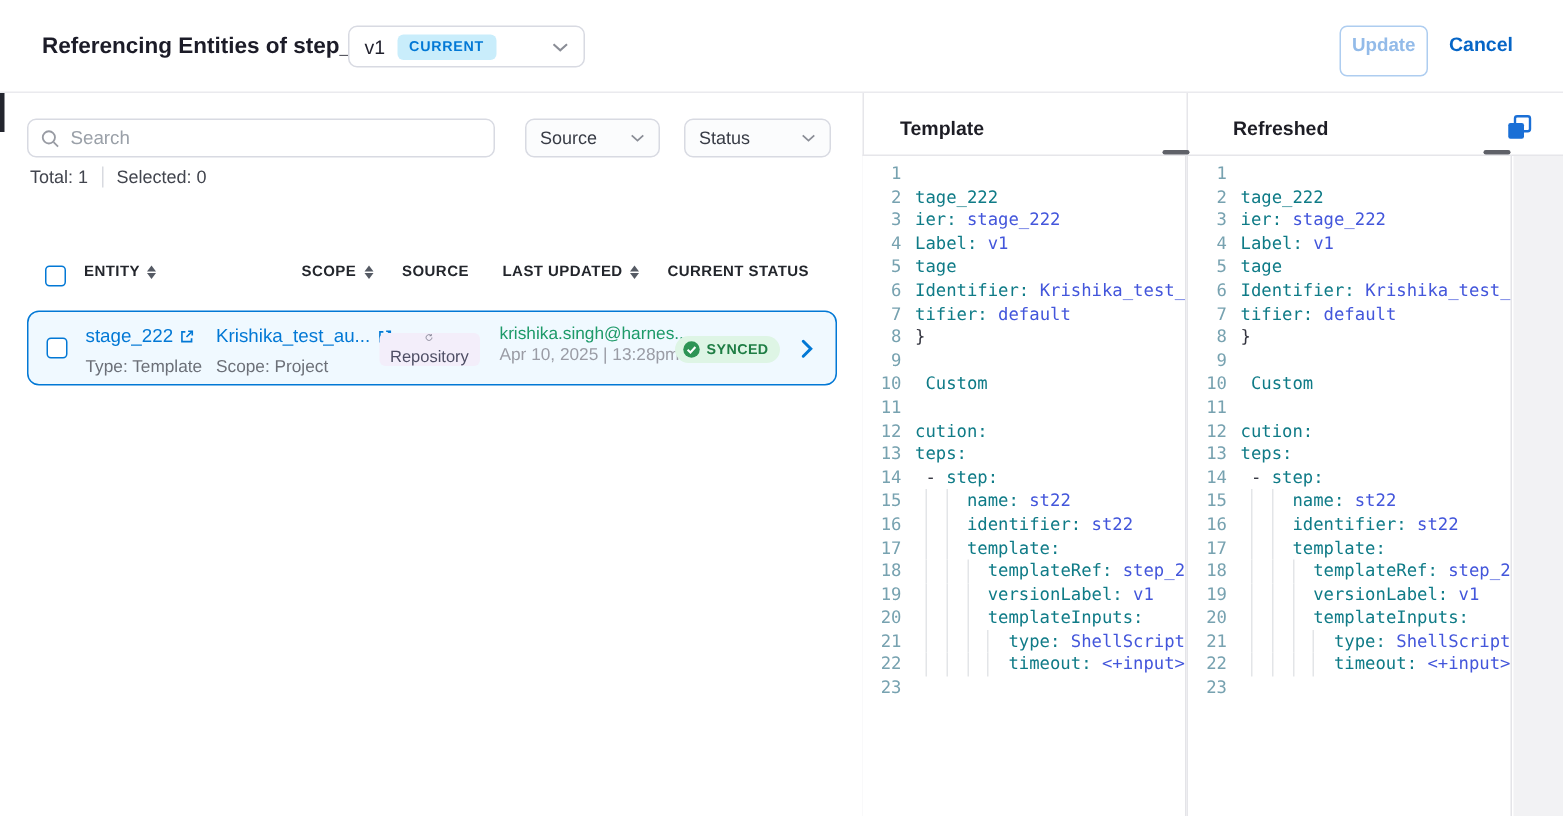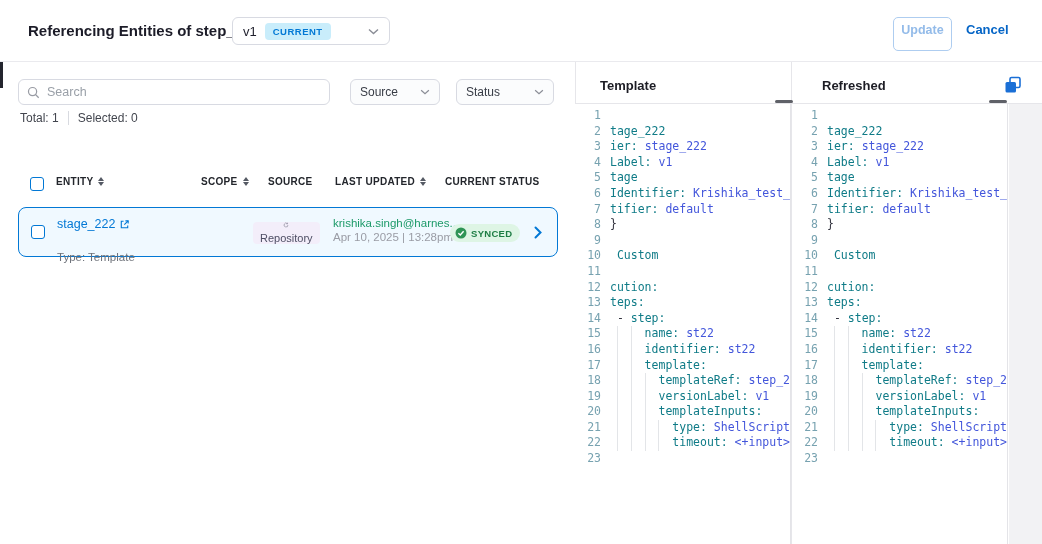--- a/index.html
+++ b/index.html
@@ -32,21 +32,21 @@
 
   .thead { left:0; top:176px; width:560px; height:18px; }
   .th { position:absolute; top:0; font-size:10px; font-weight:bold; letter-spacing:.3px; color:#23262c; display:flex; align-items:center; gap:5px;text-align:center; }
   .sort { display:inline-flex; flex-direction:column; gap:1px; cursor:pointer; }
   .tri-up { width:0; height:0; border-left:3.5px solid transparent; border-right:3.5px solid transparent; border-bottom:4px solid #555a64; }
   .tri-down { width:0; height:0; border-left:3.5px solid transparent; border-right:3.5px solid transparent; border-top:4px solid #555a64; }
   .checkbox { width:14px; height:14px; border:1.6px solid #0278d5; border-radius:3px; background:#fff; cursor:pointer; }
 
   .row-card { left:18px; top:207px; width:540px; height:50px; border:1px solid #0278d5; border-radius:8px; background:#f0f9ff; cursor:pointer; }
   .cell-main { font-size:12.5px; color:#0278d5; display:flex; align-items:center; gap:4px; }
-  .cell-sub { font-size:11.5px; color:#6c7078; margin-top:20px; }
+  .cell-sub { font-size:11.5px; color:#6c7078; margin-top:8px; }
   .repo-badge { position:absolute; left:234px; top:14px; height:22px; background:#f3eefa; border-radius:4px; display:flex; align-items:center; gap:4px; padding:0 7px; font-size:11px; color:#4e4e64;flex-direction:column; }
   .upd-by { font-size:11.5px; color:#1d9a69; }
   .upd-at { font-size:11.5px; color:#9a9ca5; margin-top:2px; }
   .sync-badge { position:absolute; left:431px; top:16px; height:18px; background:#def5e5; border-radius:9px; display:flex; align-items:center; gap:4px; padding:0 8px 0 5px; font-size:9.5px; font-weight:bold; letter-spacing:.3px; color:#1e7d44; }
 
   
   .panels-border-left { left:575px; top:62px; width:1px; height:482px; background:#e6e6ea; }
   .panel-head-line { left:575px; top:103px; width:467px; height:1px; background:#e6e6ea; }
   .panel-title { top:78px; font-size:13px; font-weight:bold; color:#1d1d25; }
   .copy-btn { left:1003px; top:75px; width:20px; height:20px; cursor:pointer; }
@@ -143,20 +143,31 @@
   <div style="position:absolute; left:38px; top:9px;">
     <div class="cell-main">
       <span>stage_222</span>
       <svg width="11" height="11" viewBox="0 0 12 12">
           <path d="M5 2.5H2.5v7h7V7" fill="none" stroke="#0278d5" stroke-width="1.2"></path>
           <path d="M7 2h3v3" fill="none" stroke="#0278d5" stroke-width="1.2"></path>
           <path d="M10 2L5.8 6.2" stroke="#0278d5" stroke-width="1.2"></path>
         </svg>
     </div>
     <div class="cell-sub">Type: Template</div>
+  </div>
+  <div style="position:absolute; left:125px; top:9px;">
+    <div class="cell-main">
+      <span>Krishika_test_au...</span>
+      <svg width="11" height="11" viewBox="0 0 12 12">
+          <path d="M5 2.5H2.5v7h7V7" fill="none" stroke="#0278d5" stroke-width="1.2"></path>
+          <path d="M7 2h3v3" fill="none" stroke="#0278d5" stroke-width="1.2"></path>
+          <path d="M10 2L5.8 6.2" stroke="#0278d5" stroke-width="1.2"></path>
+        </svg>
+    </div>
+    <div class="cell-sub">Scope: Project</div>
   </div>
   <div class="repo-badge">
     <svg width="12" height="12" viewBox="0 0 14 14">
         <path d="M11.5 7a4.5 4.5 0 1 1-1.4-3.2" fill="none" stroke="#6d6d80" stroke-width="1.2"></path>
         <path d="M10.6 1.6v2.7H7.9" fill="none" stroke="#6d6d80" stroke-width="1.2"></path>
       </svg>
     <span>Repository</span>
   </div>
   <div style="position:absolute; left:314px; top:9px;">
     <div class="upd-by">krishika.singh@harnes...</div>

